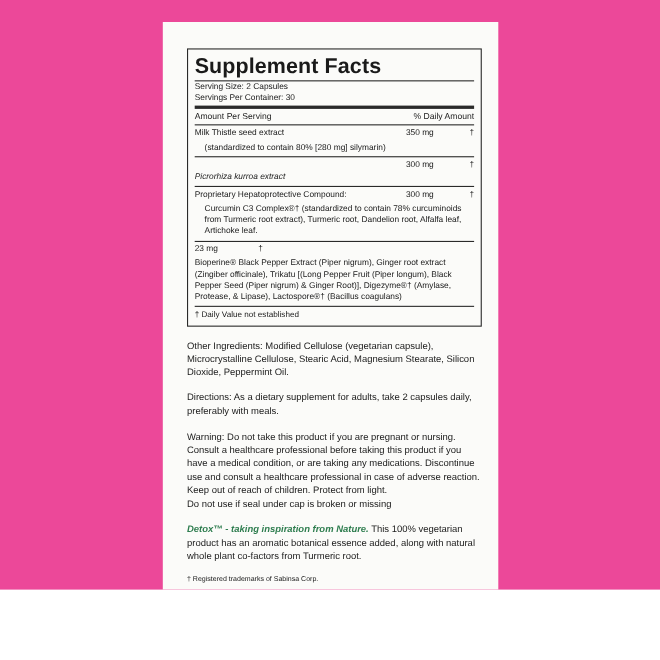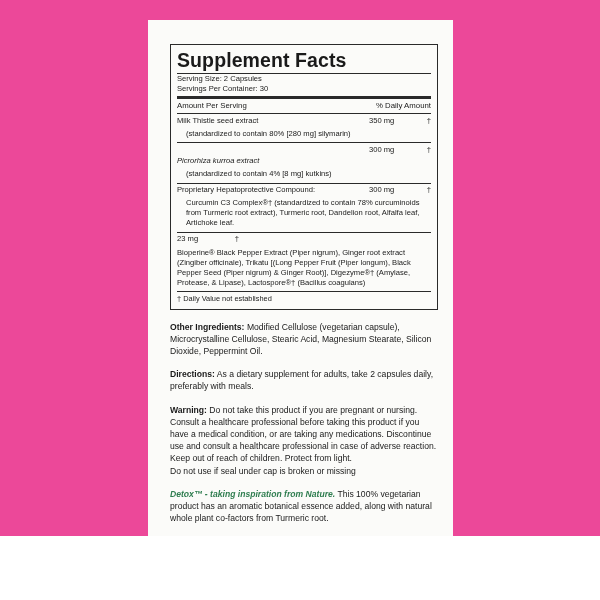--- a/index.html
+++ b/index.html
@@ -94,21 +94,21 @@
     padding: 2px 0 1px 0;
     line-height: 1.25;
   }
 
   
   .block {
     font-size: 8.6px;
     line-height: 1.42;
     margin-top: 11px;
   }
-  .block b { font-weight: bold; margin-top: 24px; }
+  .block b { font-weight: normal; margin-top: 24px; }
   .detox {
     color: #2e7d4f;
     font-weight: bold;
     font-style: italic;
   }
   .tiny-note {
     font-size: 6.4px;
     margin-top: 12px;
     line-height: 1.3;
   }
@@ -162,23 +162,20 @@
         <div class="row sub">
           <span class="nm">(standardized to contain 80% [280 mg] silymarin)</span>
         </div>
         <div class="rule-thin"></div>
 
         <div class="row">
           <span class="nm ital">Picrorhiza kurroa extract</span>
           <span class="amt">300 mg</span>
           <span class="dv">†</span>
         </div>
-        <div class="row sub">
-          <span class="nm">(standardized to contain 4% [8 mg] kutkins)</span>
-        </div>
         <div class="rule-thin"></div>
 
         <div class="row">
           <span class="nm">Proprietary Hepatoprotective Compound:</span>
           <span class="amt">300 mg</span>
           <span class="dv">†</span>
         </div>
         <div class="row sub">
           <span class="nm">Curcumin C3 Complex®† (standardized to contain 78% curcuminoids from Turmeric root extract), Turmeric root, Dandelion root, Alfalfa leaf, Artichoke leaf.</span>
         </div>

